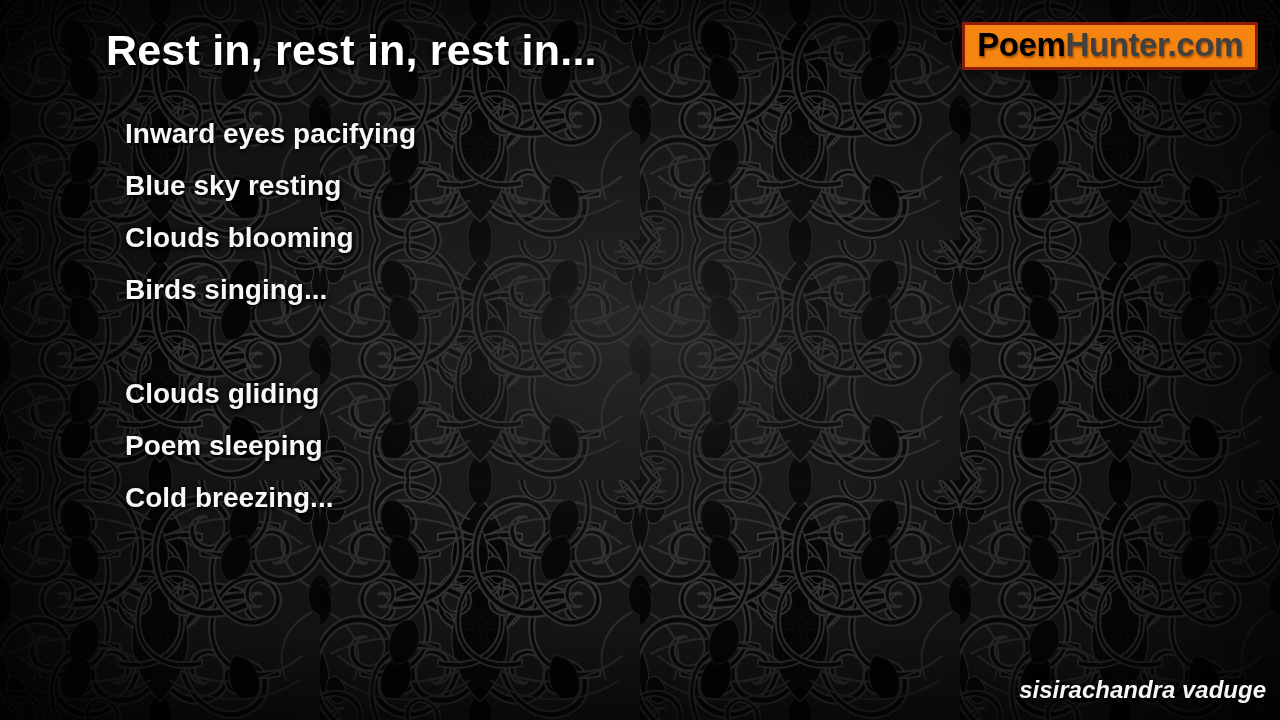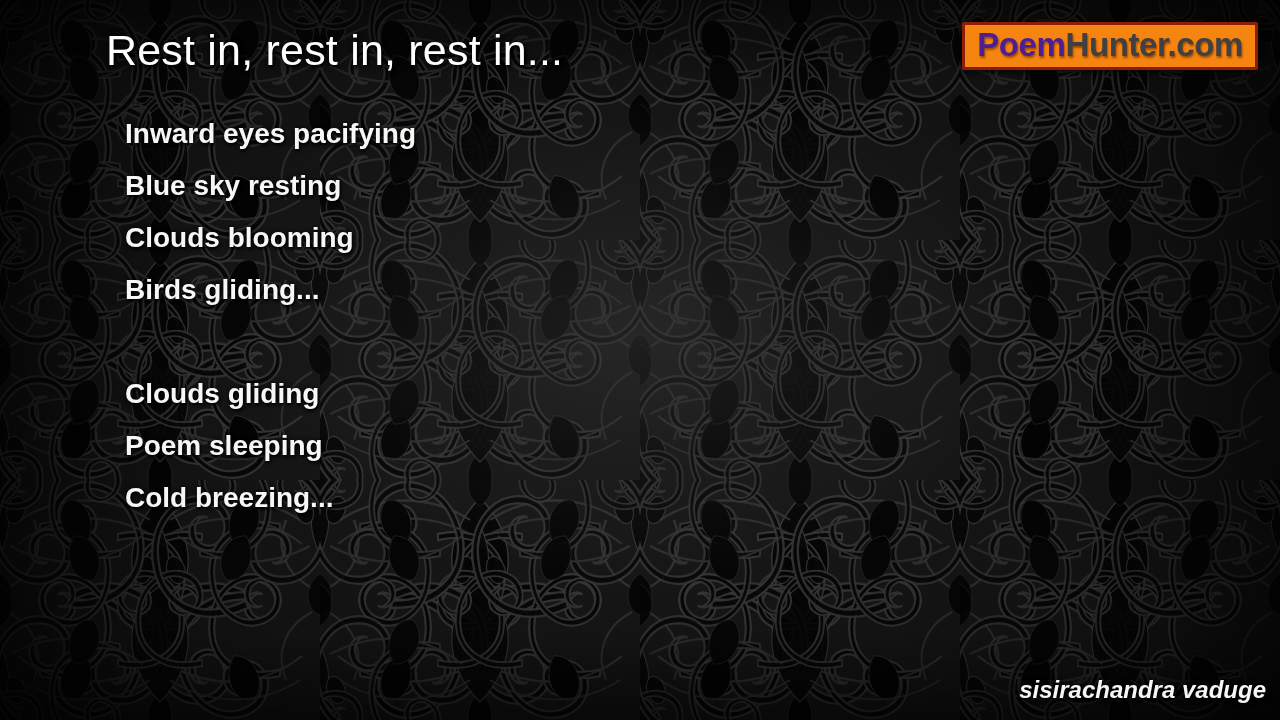--- a/index.html
+++ b/index.html
@@ -68,21 +68,21 @@
     position: absolute;
     inset: 0;
   }
 
   #poem-title {
     position: absolute;
     left: 106px;
     top: 26px;
     margin: 0;
     font-size: 43px;
-    font-weight: normal;
+    font-weight: bold;
     color: #ffffff;
     letter-spacing: 0.2px;
     text-shadow:
       2px 2px 3px rgba(0,0,0,0.95),
       0 0 6px rgba(0,0,0,0.8);
     white-space: nowrap;
   }
 
   #poem-body {
     position: absolute;
@@ -125,21 +125,21 @@
 
   #site-logo .logo-text {
     font-size: 33px;
     font-weight: bold;
     letter-spacing: -0.4px;
     white-space: nowrap;
     display: inline-block;
   }
 
   .logo-poem {
-    color: #4c1d95;
+    color: #000000;
     text-shadow: 1px 2px 2px rgba(100,40,0,0.6);
   }
 
   .logo-hunter {
     color: #404040;
     text-shadow: 1px 2px 2px rgba(100,40,0,0.6);
   }
 
   
   #poem-author {
@@ -236,21 +236,21 @@
   <div class="content">
 
     <h1 id="poem-title">Rest in, rest in, rest in...</h1>
 
     <div id="poem-body">
 
       <div class="poem-stanza">
         <div class="poem-line">Inward eyes pacifying</div>
         <div class="poem-line">Blue sky resting</div>
         <div class="poem-line">Clouds blooming</div>
-        <div class="poem-line">Birds gliding...</div>
+        <div class="poem-line">Birds singing...</div>
       </div>
 
       <div class="poem-stanza">
         <div class="poem-line">Clouds gliding</div>
         <div class="poem-line">Poem sleeping</div>
         <div class="poem-line">Cold breezing...</div>
       </div>
 
     </div>
 

